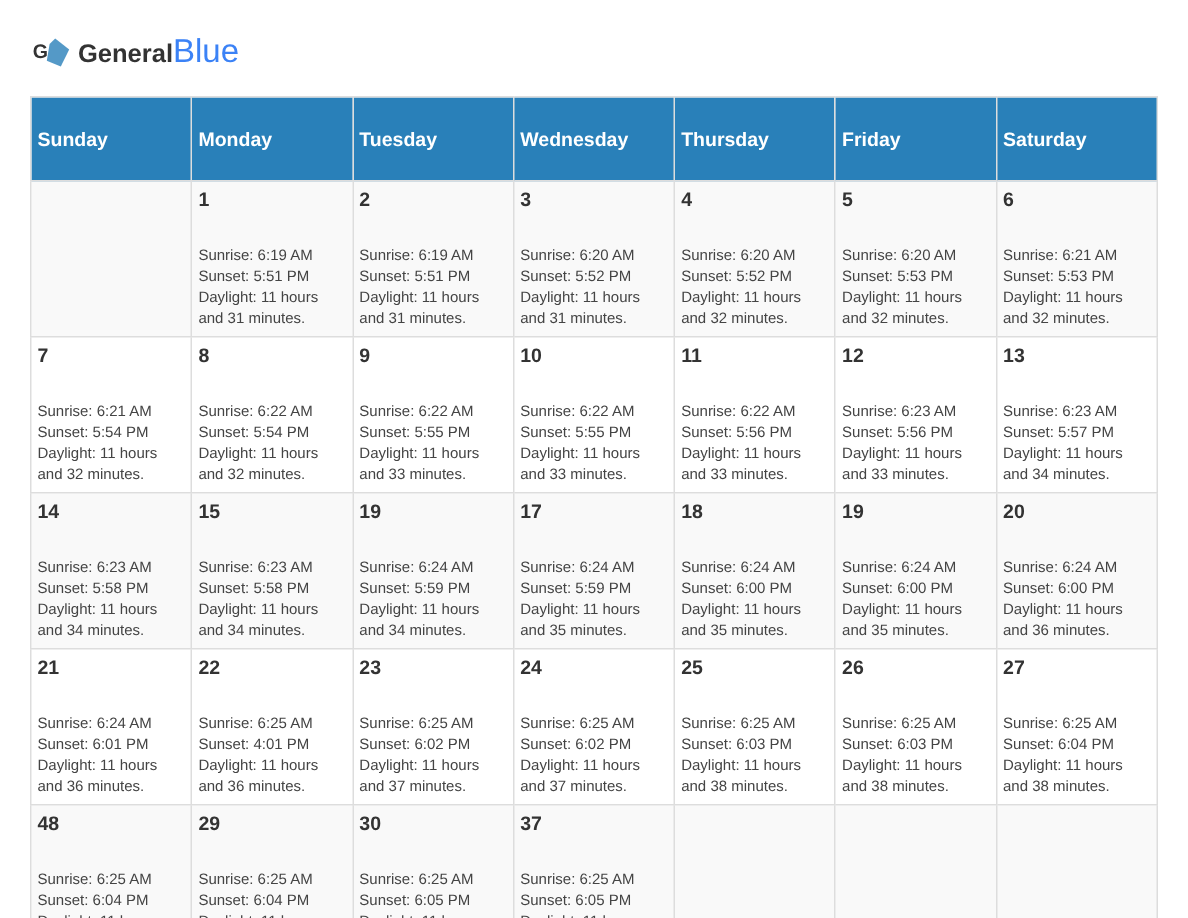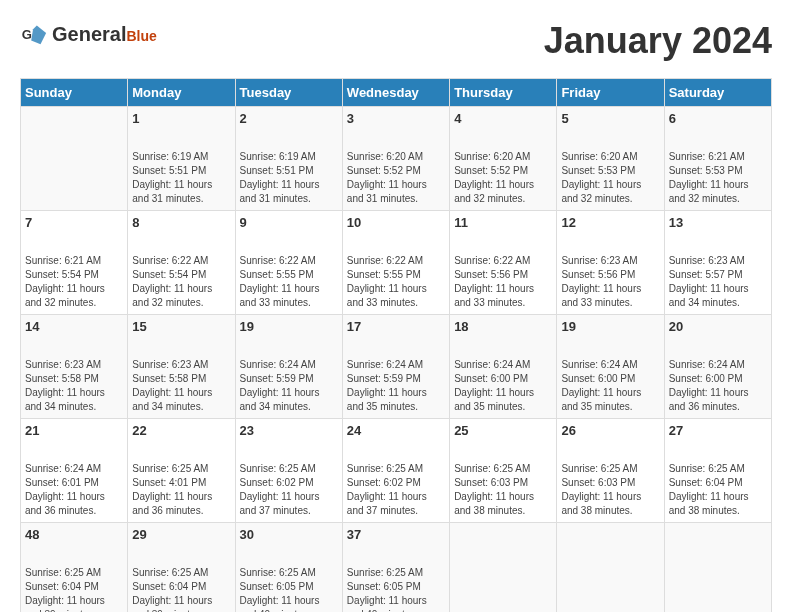--- a/index.html
+++ b/index.html
@@ -15,28 +15,28 @@
       justify-content: space-between;
       align-items: flex-start;
       margin-bottom: 16px;
     }
     .logo {
       display: flex;
       align-items: center;
       gap: 4px;
     }
     .logo-text-general {
-      font-size: 20px;
+      font-size: 17px;
       font-weight: bold;
       color: #333;
     }
     .logo-text-blue {
-      font-size: 14px;
-      font-weight: bold;
-      color: #c2410c;
+      font-size: 22px;
+      font-weight: normal;
+      color: #3b82f6;
     }
     .logo-icon {
       width: 28px;
       height: 28px;
     }
     .title-block {
       text-align: right;
     }
     .month-title {
       font-size: 36px;
@@ -48,21 +48,21 @@
       color: #555;
     }
     table {
       width: 100%;
       border-collapse: collapse;
       font-size: 11px;
     }
     thead tr th {
       background-color: #2980b9;
       color: #fff;
-      padding: 6px 4px;
+      padding: 20px 4px;
       text-align: left;
       font-size: 13px;
       font-weight: bold;
       border: 1px solid #ddd;
     }
     tbody tr td {
       border: 1px solid #ddd;
       vertical-align: top;
       padding: 4px;
       height: 90px;
@@ -98,21 +98,20 @@
   <div class="logo">
     <svg class="logo-icon" viewBox="0 0 30 30" xmlns="http://www.w3.org/2000/svg">
       <text x="2" y="20" font-size="14" font-weight="bold" fill="#333">G</text>
       <polygon points="18,6 28,14 22,26 12,22 14,10" fill="#2980b9" opacity="0.8"></polygon>
     </svg>
     <div>
       <span class="logo-text-general">General</span><span class="logo-text-blue">Blue</span>
     </div>
   </div>
   <div class="title-block">
-    <div class="month-title">January 2024</div>
   </div>
 </div>
 
 <table>
   <thead>
     <tr>
     <th>Sunday</th>
         <th>Monday</th>
         <th>Tuesday</th>
         <th>Wednesday</th>

